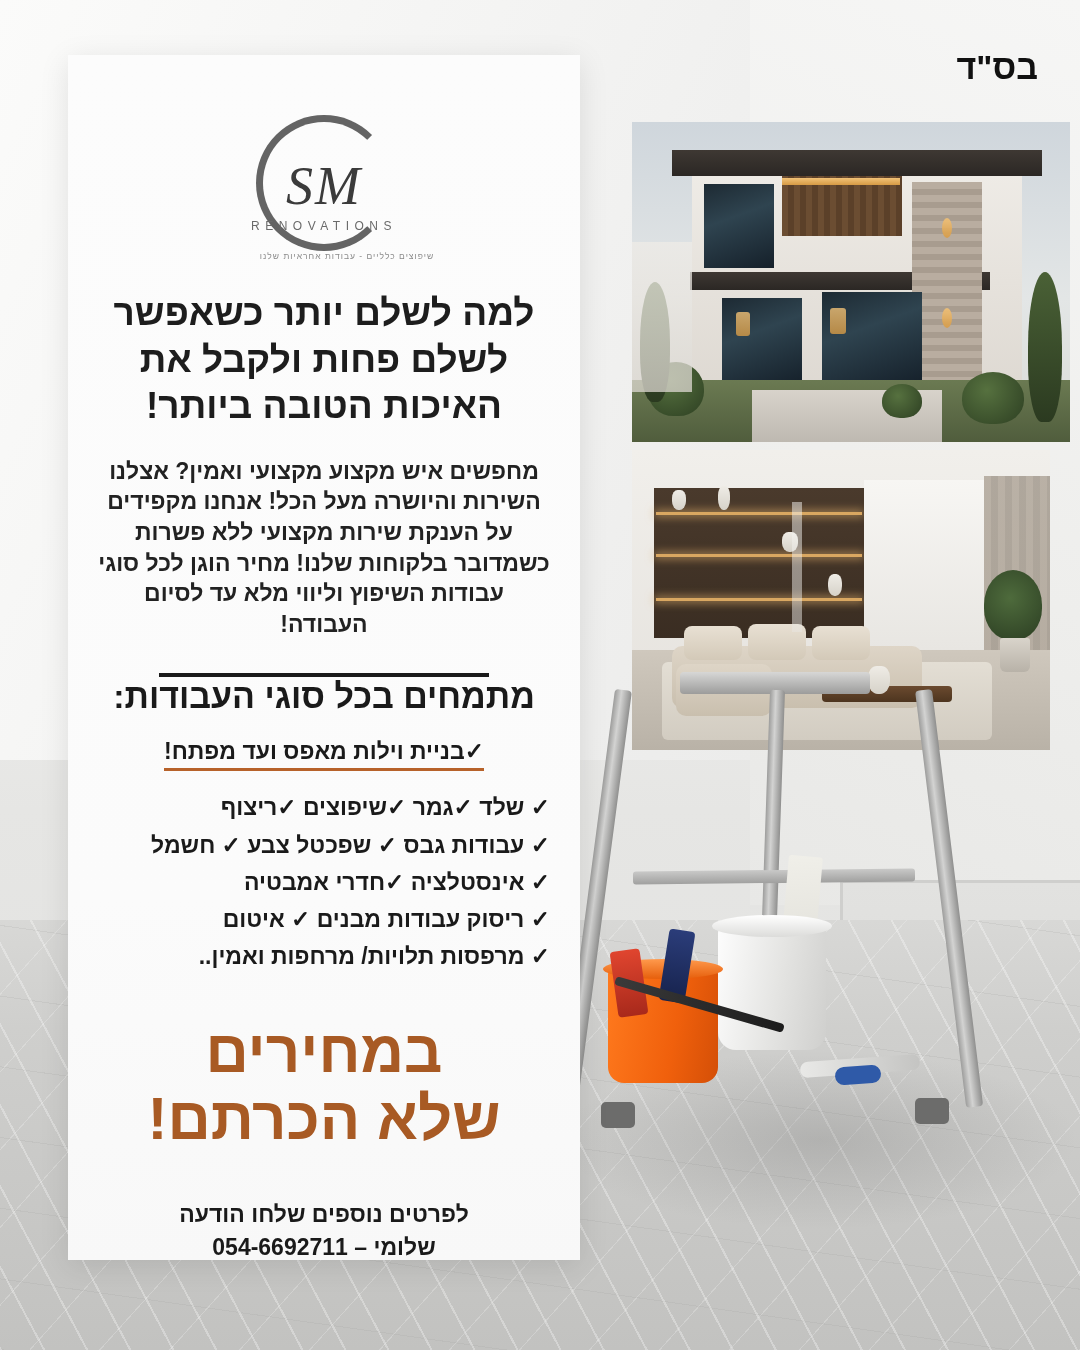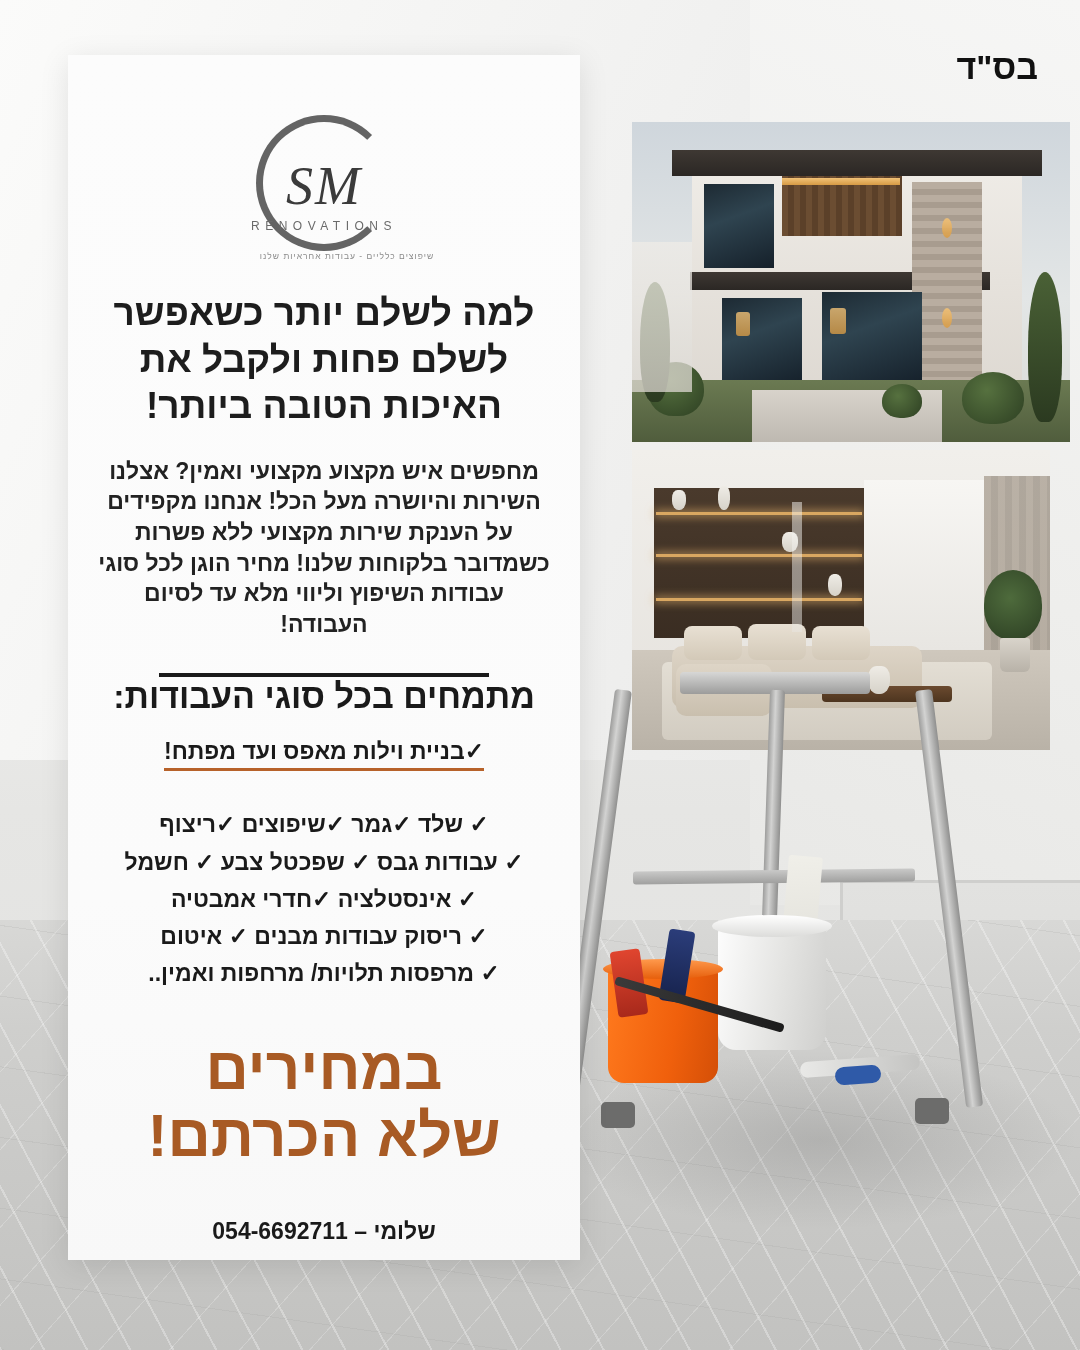--- a/index.html
+++ b/index.html
@@ -195,21 +195,21 @@
   .divider {
     width:330px; height:4px; background:#1a1a1a; margin:34px auto 0 auto;
   }
   h2.services-title {
     font-size:34px; font-weight:bold; color:#1a1a1a; 
   }
   .featured {
     font-size:23px; font-weight:bold; color:#1a1a1a; margin-top:22px;
     display:inline-block; border-bottom:3px solid #b7622a; padding-bottom:3px;text-align:right;
   }
-  ul.svc-list { list-style:none; margin-top:35px; }
+  ul.svc-list { list-style:none; margin-top:18px;text-align:right; }
   ul.svc-list li {
     font-size:23px; font-weight:bold; color:#1a1a1a; line-height:1.62;
     white-space:nowrap;
   }
   h2.price {
     margin-top:42px; font-size:60px; line-height:1.12; font-weight:bold;
     color:#a85a24;
   }
   .contact {
     margin-top:46px; font-size:23px; font-weight:bold; color:#1a1a1a;
@@ -330,17 +330,18 @@
       <li>✓ ריסוק עבודות מבנים   ✓ איטום</li>
       <li>✓ מרפסות תלויות/ מרחפות ואמין..</li>
     </ul>
 
     <h2 class="price">
       <span>במחירים</span><br>
       <span>שלא הכרתם!</span>
     </h2>
 
     <div class="contact">
+      <div>לפרטים נוספים שלחו הודעה</div>
       <div>שלומי – 054-6692711</div>
     </div>
 
   </div>
 </div>
 
 </body></html>

